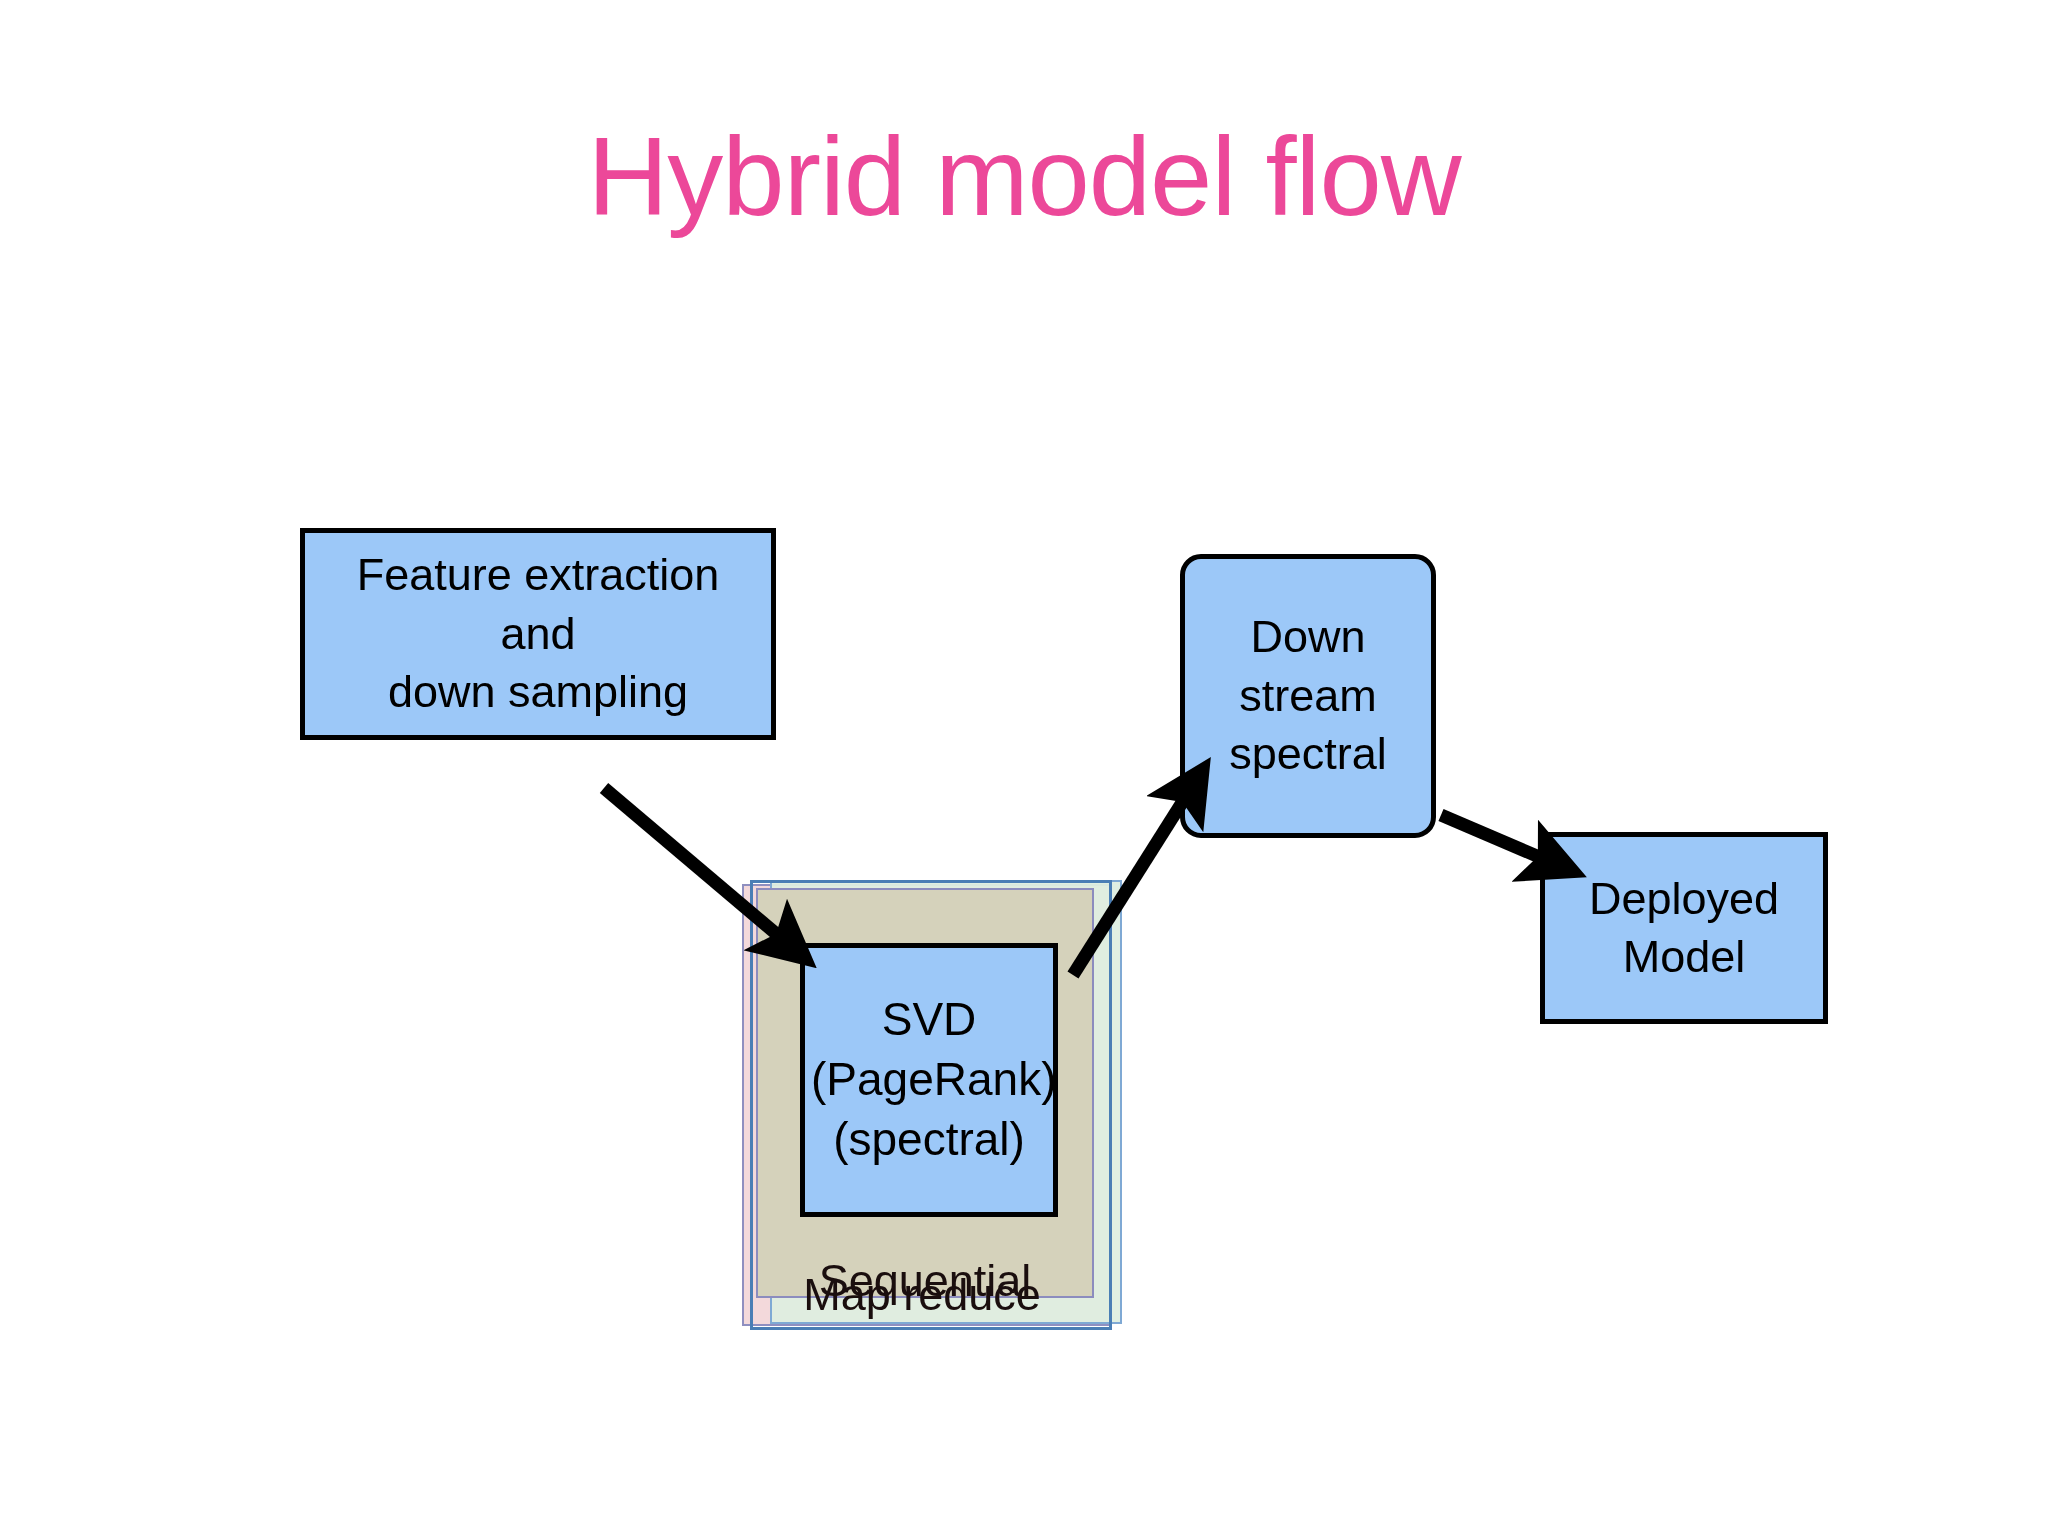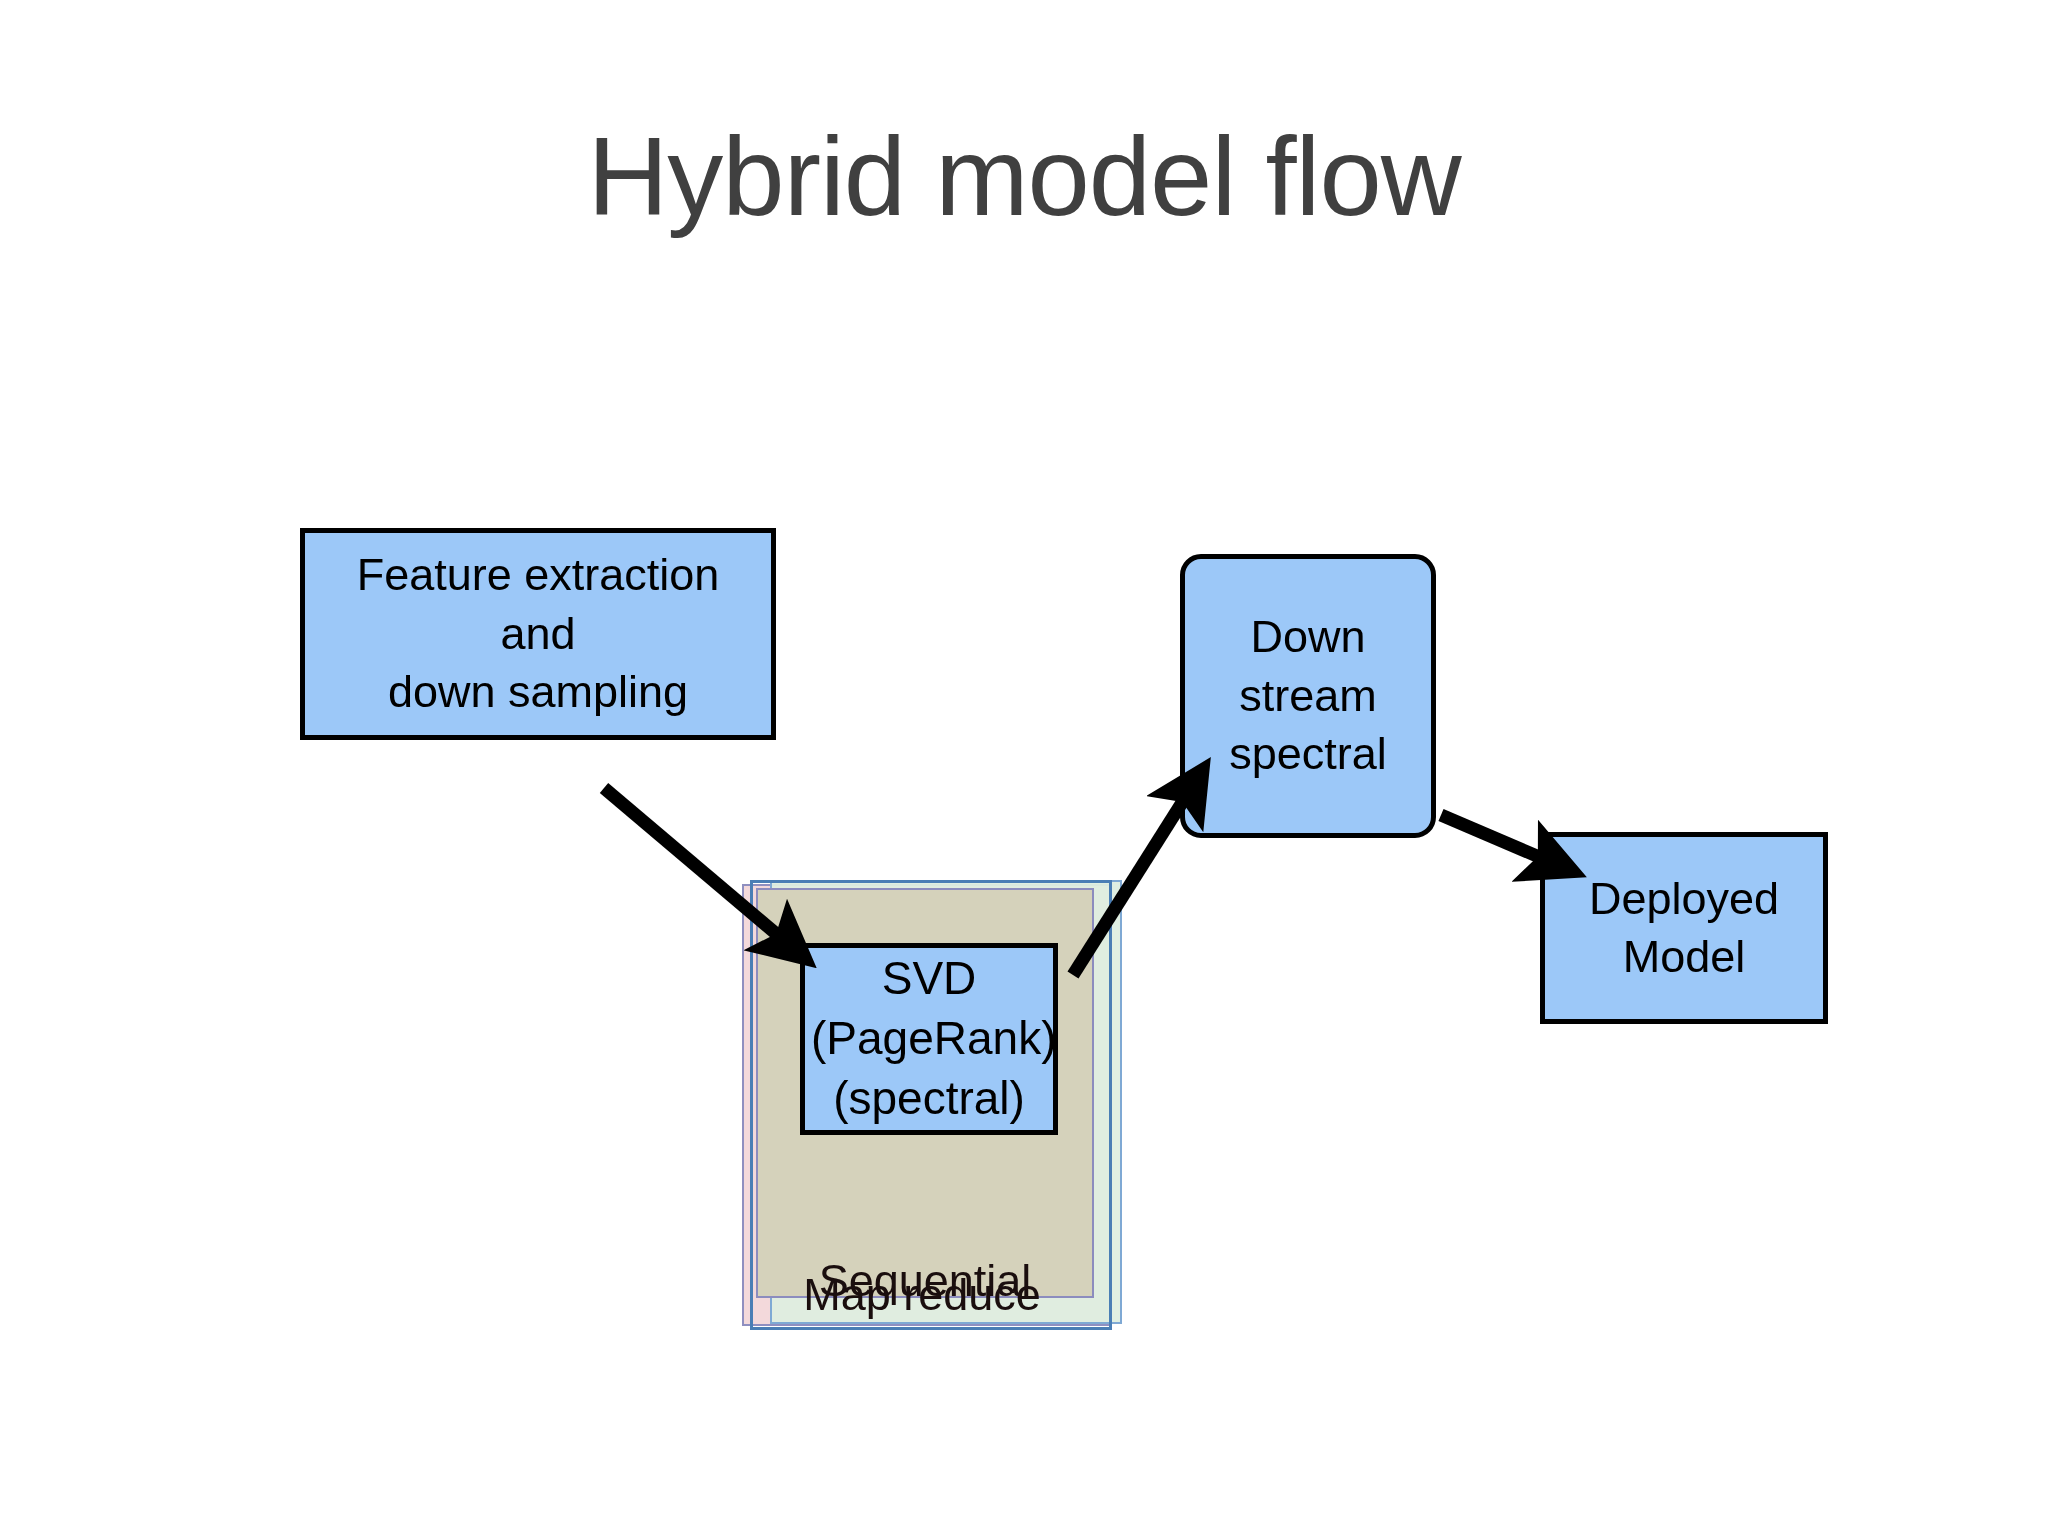--- a/index.html
+++ b/index.html
@@ -28,21 +28,21 @@
   #slide-title {
     position: absolute;
     left: 0;
     top: 118px;
     width: 2048px;
     text-align: center;
     font-size: 112px;
     line-height: 1.05;
     font-weight: 400;
     letter-spacing: -1px;
-    color: #404040;
+    color: #ec4899;
     white-space: nowrap;
   }
 
   
   .proc-box {
     position: absolute;
     box-sizing: border-box;
     background: #9CC8F8;
     border: 5px solid #000000;
     display: flex;
@@ -58,21 +58,21 @@
     padding: 0 6px;
     box-sizing: border-box;
   }
   .proc-box .lines > div { white-space: nowrap; }
 
   #box-feature  { left: 300px;  top: 528px;  width: 476px; height: 212px; }
   #box-downstream { left: 1180px; top: 554px; width: 256px; height: 284px; border-radius: 21px; }
   #box-deployed { left: 1540px; top: 832px; width: 288px; height: 192px; justify-content: center; }
 
   #box-svd {
-    left: 800px; top: 943px; width: 258px; height: 192px;
+    left: 800px; top: 943px; width: 258px; height: 274px;
     font-size: 46px;
     z-index: 6;
   }
 
   
   .layer {
     position: absolute;
     box-sizing: border-box;
   }
   

